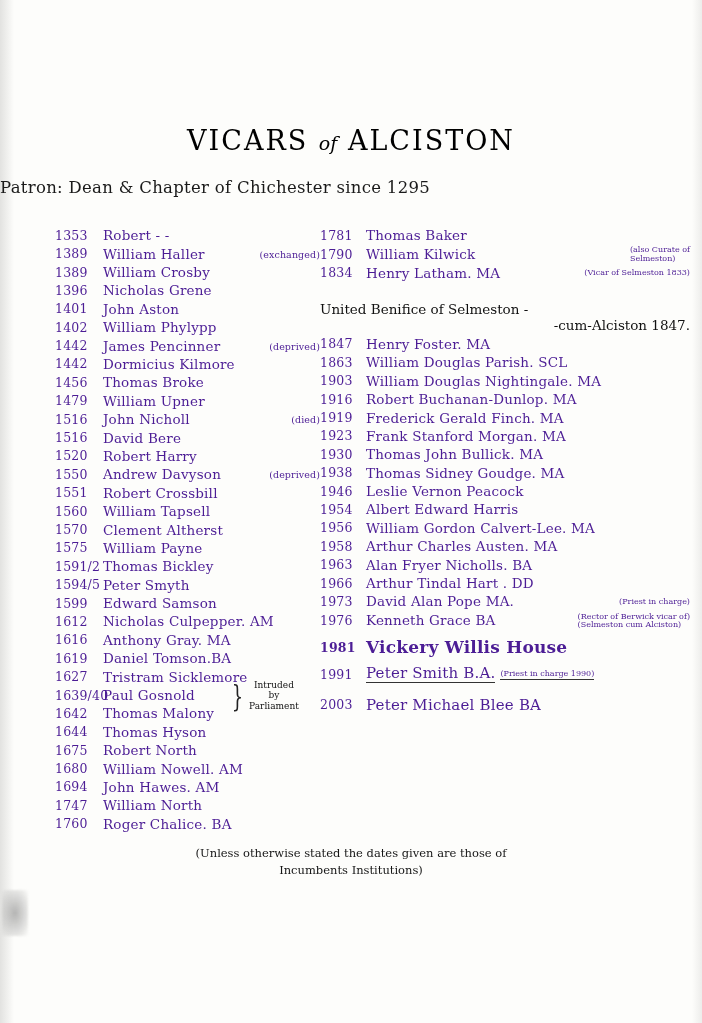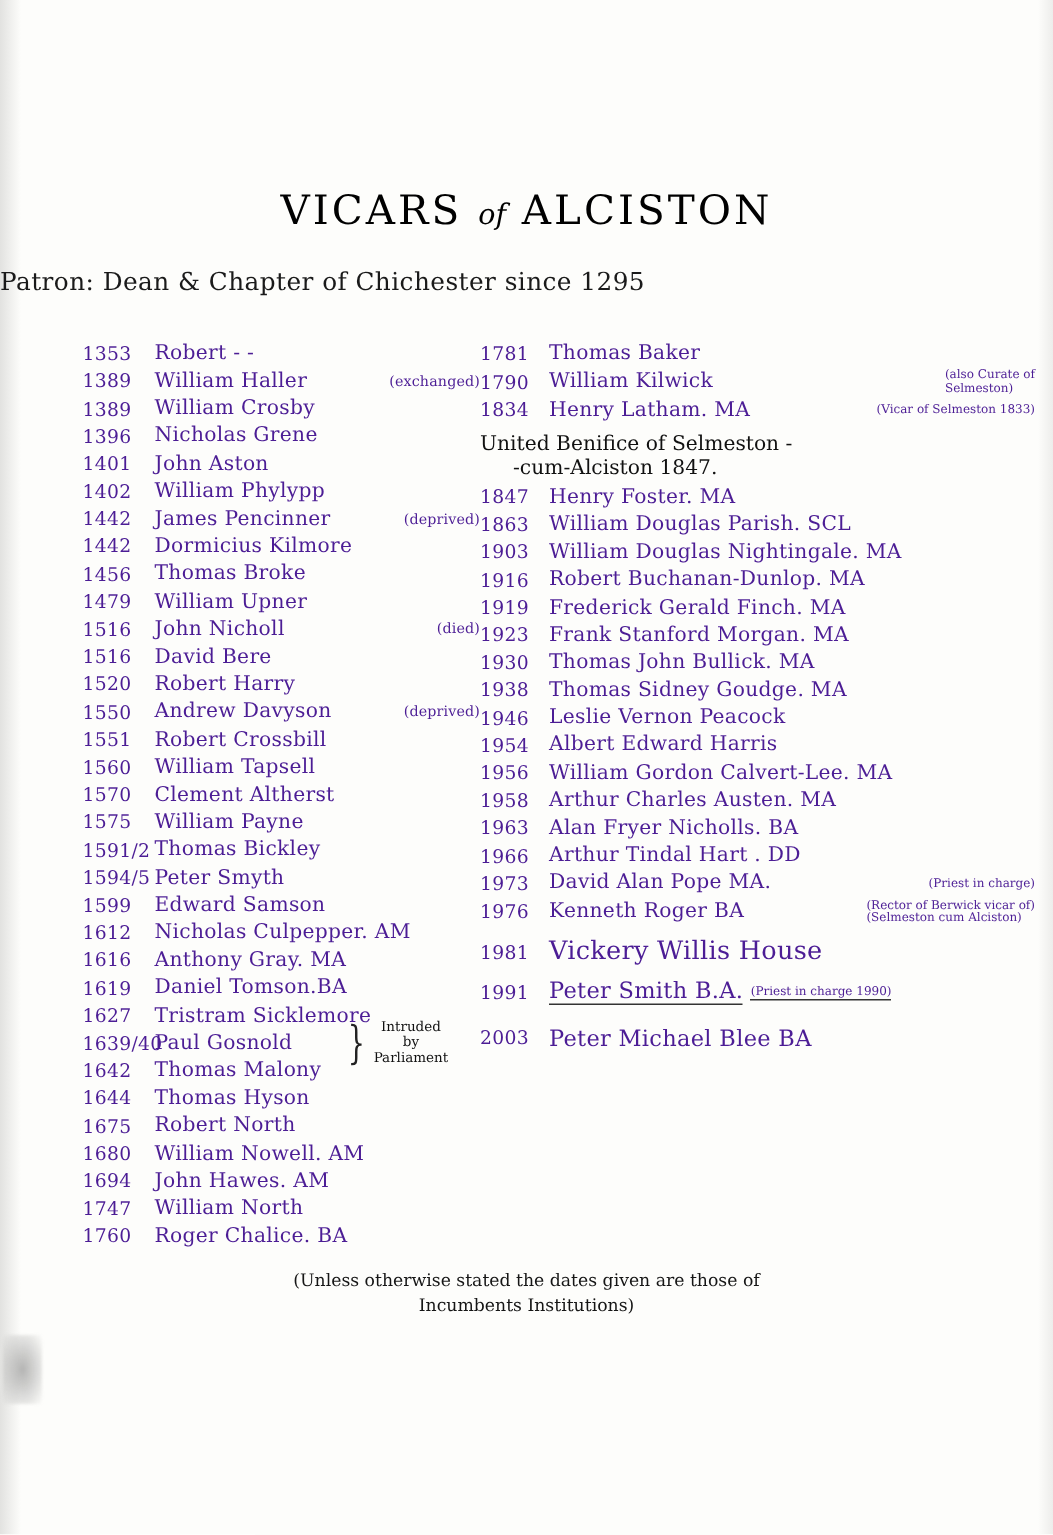--- a/index.html
+++ b/index.html
@@ -120,35 +120,35 @@
   .note-sm {
     font-size: 8px;
     margin-left: 5px;
     white-space: nowrap;
     line-height: 1.05;
   }
   .note-sm .l2 { display: block; }
 
   
   .entry.big .name { font-size: 17px; }
-  .entry.big { margin-bottom: 0; }
+  .entry.big { margin-bottom: 0; font-weight: bold; }
   .entry.mid .name { font-size: 15px; }
   .entry.mid { margin-bottom: 6px; }
   .entry.tall { margin-top: 10px; }
   .entry.tall2 { margin-top: 14px; }
 
   .benefice {
     font-family: "DejaVu Serif", serif;
     font-size: 13.5px;
     line-height: 1.25;
     margin-bottom: 2.4px;
-    margin-top: 6px;
+    margin-top: 19px;
     white-space: nowrap;
   }
-  .benefice .l2 { display: block; padding-left: 22px; }
+  .benefice .l2 { display: block; padding-left: 22px; text-align: right; }
 
   
   .brace-wrap {
     position: absolute;
     left: 228px;
     top: 452px;
     display: flex;
     align-items: center;
     font-family: "DejaVu Serif", serif;
   }
@@ -419,21 +419,21 @@
           <span class="year">1966</span>
           <span class="name">Arthur Tindal Hart . DD</span>
         </div>
       <div class="entry">
           <span class="year">1973</span>
           <span class="name">David Alan Pope MA.</span>
           <span class="note-sm">(Priest in charge)</span>
         </div>
       <div class="entry">
           <span class="year">1976</span>
-          <span class="name">Kenneth Roger BA</span>
+          <span class="name">Kenneth Grace BA</span>
           <span class="note-sm"><span>(Rector of Berwick  vicar of)</span><span class="l2">(Selmeston cum Alciston)</span></span>
         </div>
       <div class="entry big tall">
           <span class="year">1981</span>
           <span class="name">Vickery Willis House</span>
         </div>
       <div class="entry mid tall">
           <span class="year">1991</span>
           <span class="name underline-name" style="flex:0 0 auto; border-bottom:1px solid #333; padding-bottom:1px;">Peter Smith B.A.</span>
           <span class="note-sm" style="border-bottom:1px solid #333; padding-bottom:1px;">(Priest in charge 1990)</span>

